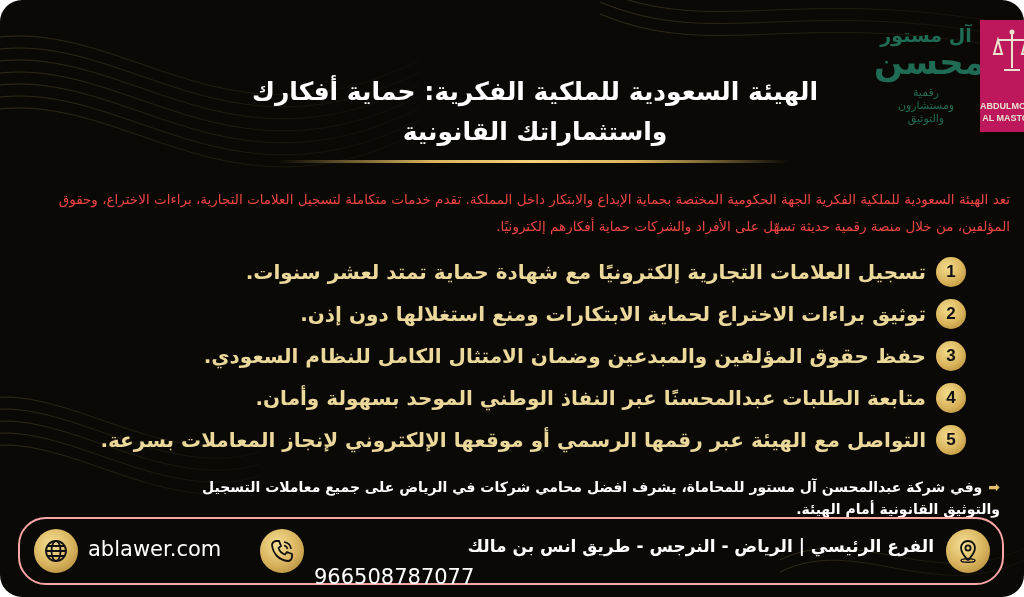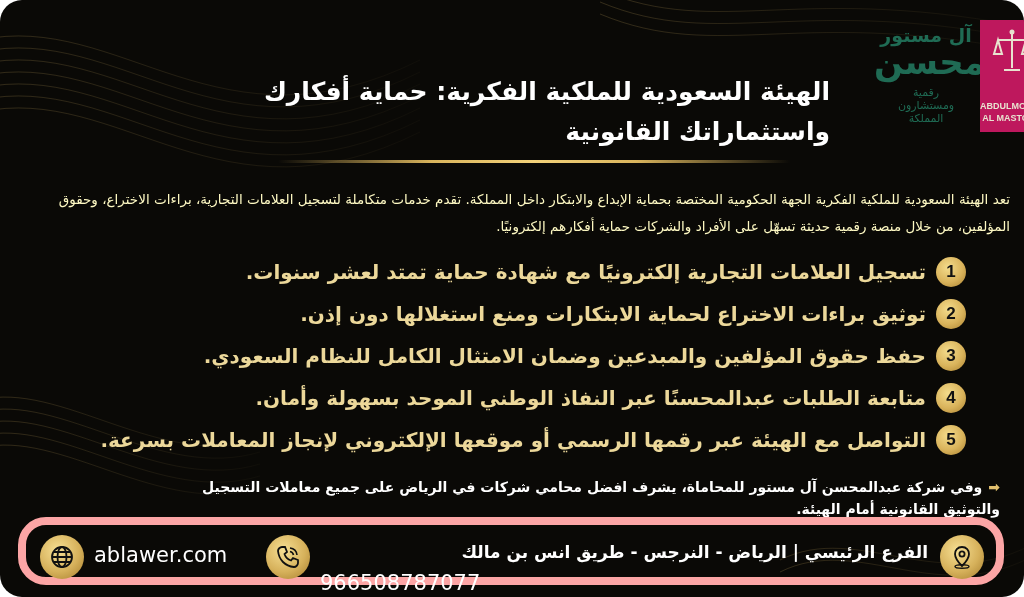--- a/index.html
+++ b/index.html
@@ -22,30 +22,30 @@
   .logo .brand-main { position:absolute; top:22px; left:0; width:104px; text-align:center; font-size: 34px; font-weight: bold; color:#1f6b54; letter-spacing:-1px; }
   .logo .brand-sub { position:absolute; top:66px; left:0; width:104px; text-align:center; font-size: 11px; color:#1f6b54; line-height: 13px; }
   .logo .emblem {
     position: absolute; left: 106px; top: 0; width: 80px; height: 112px;
     background: #be185d; color: #e8e2cf; text-align: center;
   }
   .logo .emblem .scales { position:absolute; left:12px; top:8px; width:40px; height:48px; }
   .logo .emblem .en { position:absolute; left:0; top:80px; width:64px; font-size: 9px; font-weight:bold; line-height: 12px; font-family: "Liberation Sans", sans-serif; }
   .title {
     position: absolute; left: 240px; top: 72px; width: 590px;
-    direction: rtl; text-align: right; color: #ffffff;
+    direction: rtl; text-align: center; color: #ffffff;
     font-size: 25px; font-weight: bold; line-height: 40px;
   }
   .title-rule {
     position: absolute; left: 278px; top: 160px; width: 512px; height: 3px;
     background: linear-gradient(90deg, rgba(214,178,90,0) 0%, #d9b45c 30%, #f3d27a 50%, #d9b45c 70%, rgba(214,178,90,0) 100%);
   }
   .intro {
     position: absolute; left: 48px; top: 186px; width: 962px;
-    direction: rtl; text-align: right; color: #fef9c3;
+    direction: rtl; text-align: right; color: #ef4444;
     font-size: 13.5px; line-height: 27px;
   }
   .list { position: absolute; right: 58px; top: 252px; width: 760px; direction: rtl; }
   .list-item {
     position: relative; height: 40px; margin-bottom: 2px;
     display: flex; align-items: center; direction: rtl;
   }
   .badge {
     width: 30px; height: 30px; border-radius: 50%;
     background: radial-gradient(circle at 40% 35%, #f4dc8c 0%, #d9b35b 55%, #a9802f 100%);
@@ -56,21 +56,21 @@
   }
   .item-text { color: #ecd89a; font-size: 20px; font-weight: bold; white-space: nowrap; }
   .note {
     position: absolute; left: 200px; top: 476px; width: 800px;
     direction: rtl; text-align: right; color: #ffffff;
     font-size: 14px; font-weight: bold; line-height: 22px;
   }
   .note .arrow { color: #e2c06e; margin-left: 6px; font-size: 14px; }
   .footer {
     position: absolute; left: 18px; top: 517px; width: 986px; height: 68px;
-    border: 8px solid #fca5a5; border-radius: 28px; box-sizing: border-box;
+    border: 2px solid #fca5a5; border-radius: 28px; box-sizing: border-box;
   }
   .f-circle {
     position: absolute; width: 44px; height: 44px; border-radius: 50%;
     background: radial-gradient(circle at 40% 35%, #f6df93 0%, #d6b15b 55%, #a57c2b 100%);
     display:flex; align-items:center; justify-content:center;
   }
   .f-text { position: absolute; color: #ffffff; font-size: 21px; white-space: nowrap; }
 </style>
 </head>
 <body>
@@ -104,21 +104,21 @@
       <path d="M780 572 C 860 532, 940 612, 1040 552"></path>
     </g>
   </svg>
 
   <div class="logo">
     <div class="brand-top">آل مستور</div>
     <div class="brand-main">عبدالمحسن</div>
     <div class="brand-sub" style="direction:rtl;">
       <div>رقمية</div>
       <div>ومستشارون</div>
-      <div>المملكة</div>
+      <div>والتوثيق</div>
     </div>
     <div class="emblem">
       <svg class="scales" viewBox="0 0 40 48">
         <g stroke="#e8e2cf" stroke-width="2" fill="none">
           <line x1="20" y1="4" x2="20" y2="40"></line>
           <line x1="6" y1="12" x2="34" y2="12"></line>
           <line x1="12" y1="42" x2="28" y2="42"></line>
           <path d="M6 12 L2 26 L10 26 Z"></path>
           <path d="M34 12 L30 26 L38 26 Z"></path>
         </g>

